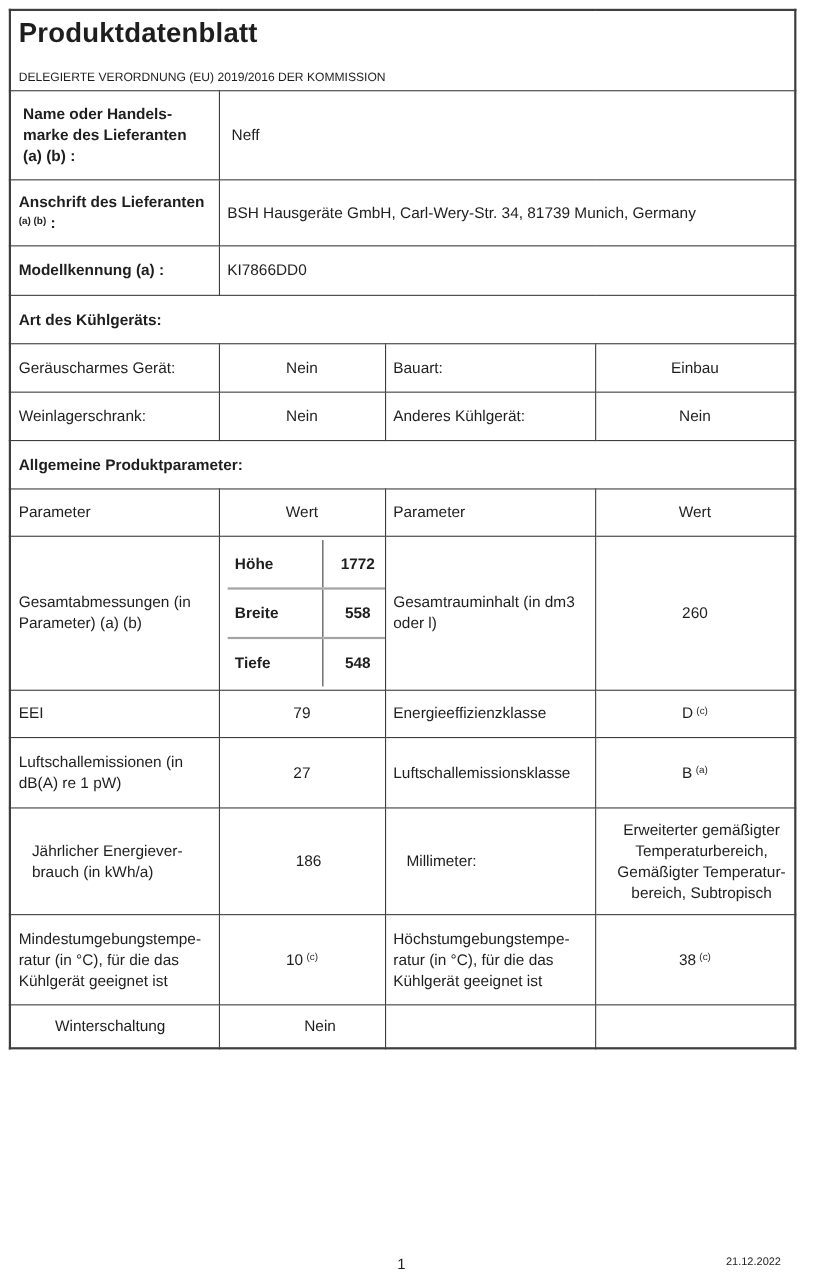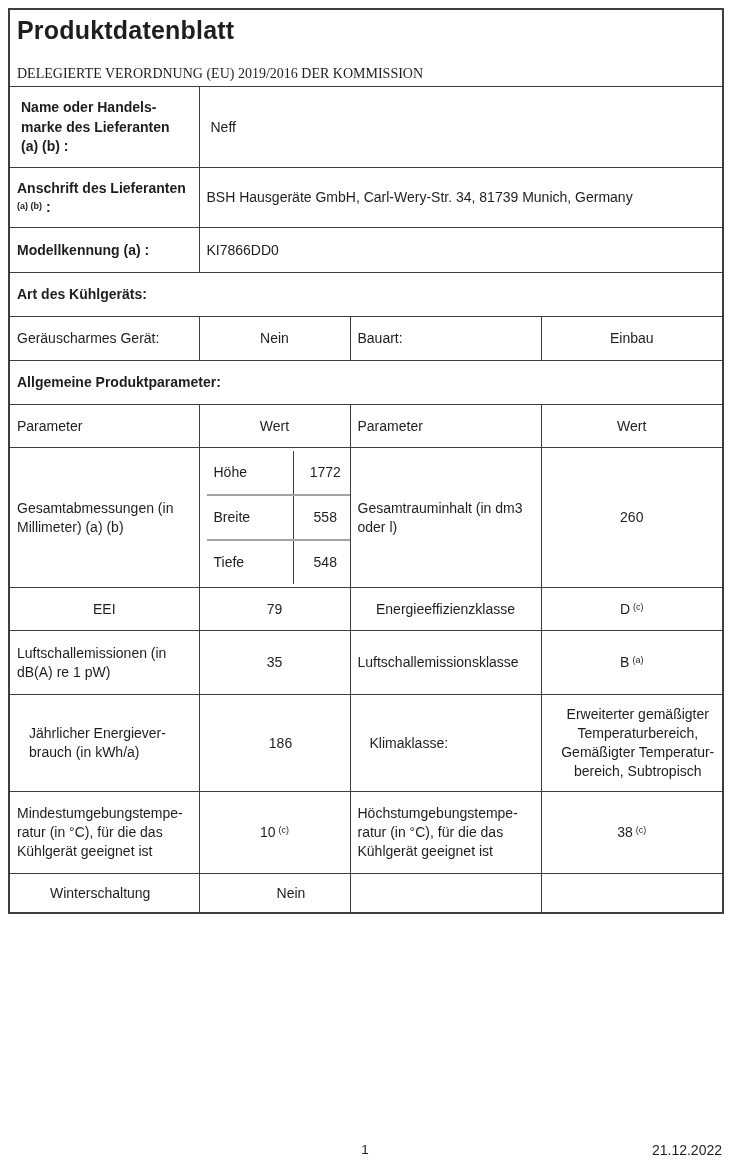--- a/index.html
+++ b/index.html
@@ -44,34 +44,33 @@
     padding: 10px 6px 8px 6px;
     vertical-align: top;
     border-radius: 12px;
   }
   .title {
     font-size: 25px;
     font-weight: bold;
     letter-spacing: 0.2px;
   }
   .subtitle {
-    font-size: 14px;
+    font-size: 11px;
     margin-top: 17px;
-    font-family: Liberation Serif, serif;
   }
 
   
   tr.r-name td      { height: 74px; padding-left: 11px; }
   tr.r-addr td      { height: 53px; }
   tr.r-model td     { height: 38px; }
   tr.r-section td   { height: 37px; }
   tr.r-type td      { height: 37px; }
   tr.r-colhdr td    { height: 36px; }
   tr.r-dims td      { height: 115px; }
-  tr.r-eei td       { height: 36px; text-align: center; }
+  tr.r-eei td       { height: 36px; }
   tr.r-noise td     { height: 57px; }
   tr.r-energy td    { height: 90px; padding-left: 19px; }
   tr.r-temp td      { height: 75px; }
   tr.r-winter td    { height: 32px; padding-left: 40px; }
 
   
   .sup {
     font-size: 9px;
     vertical-align: 4px;
     margin-left: 3px;
@@ -91,36 +90,36 @@
     height: 100%;
   }
   table.inner td {
     border: none;
     padding: 3px 7px;
     font-size: 14px;
     vertical-align: middle;
   }
   table.inner tr + tr td { border-top: 2px solid #a3a3a3; }
   table.inner td.dim-val { border-left: 1px solid #3e3e3e; text-align: center; }
-  table.inner td { height: 37px; }
+  table.inner td { height: 37px; font-weight: bold; }
 
   
   .footer-page {
     position: absolute;
     left: 8px;
     top: 1142px;
     width: 714px;
     text-align: center;
     font-size: 13.5px;
   }
   .footer-date {
     position: absolute;
-    right: 28px;
+    right: 40px;
     top: 1142px;
-    font-size: 14px;
+    font-size: 10px;
   }
 </style>
 </head>
 <body>
 
 <div class="doc">
   <table class="main">
     <colgroup>
       <col style="width:190px">
       <col style="width:151px">
@@ -160,35 +159,41 @@
       <td colspan="4" class="b">Art des Kühlgeräts:</td>
     </tr>
 
     <tr class="r-type">
       <td>Geräuscharmes Gerät:</td>
       <td class="center">Nein</td>
       <td>Bauart:</td>
       <td class="center">Einbau</td>
     </tr>
 
+    <tr class="r-type">
+      <td>Weinlagerschrank:</td>
+      <td class="center">Nein</td>
+      <td>Anderes Kühlgerät:</td>
+      <td class="center">Nein</td>
+    </tr>
 
     <tr class="r-section">
       <td colspan="4" class="b">Allgemeine Produktparameter:</td>
     </tr>
 
     <tr class="r-colhdr">
       <td>Parameter</td>
       <td class="center">Wert</td>
       <td>Parameter</td>
       <td class="center">Wert</td>
     </tr>
 
     <tr class="r-dims">
       <td class="pre">Gesamtabmessungen (in
-Millimeter) (a) (b)</td>
+Parameter) (a) (b)</td>
       <td class="nested">
         <table class="inner">
           <colgroup>
             <col style="width:87px">
             <col style="width:63px">
           </colgroup>
           <tbody>
                 <tr>
             <td>Höhe</td>
             <td class="dim-val">1772</td>
@@ -212,30 +217,30 @@
     <tr class="r-eei">
       <td>EEI</td>
       <td class="center">79</td>
       <td>Energieeffizienzklasse</td>
       <td class="center"><span>D</span><span class="sup">(c)</span></td>
     </tr>
 
     <tr class="r-noise">
       <td class="pre">Luftschallemissionen (in
 dB(A) re 1 pW)</td>
-      <td class="center">35</td>
+      <td class="center">27</td>
       <td>Luftschallemissionsklasse</td>
       <td class="center"><span>B</span><span class="sup">(a)</span></td>
     </tr>
 
     <tr class="r-energy">
       <td class="pre">Jährlicher Energiever-
 brauch (in kWh/a)</td>
       <td class="center">186</td>
-      <td>Klimaklasse:</td>
+      <td>Millimeter:</td>
       <td class="center pre">Erweiterter gemäßigter
 Temperaturbereich,
 Gemäßigter Temperatur-
 bereich, Subtropisch</td>
     </tr>
 
     <tr class="r-temp">
       <td class="pre">Mindestumgebungstempe-
 ratur (in °C), für die das
 Kühlgerät geeignet ist</td>

